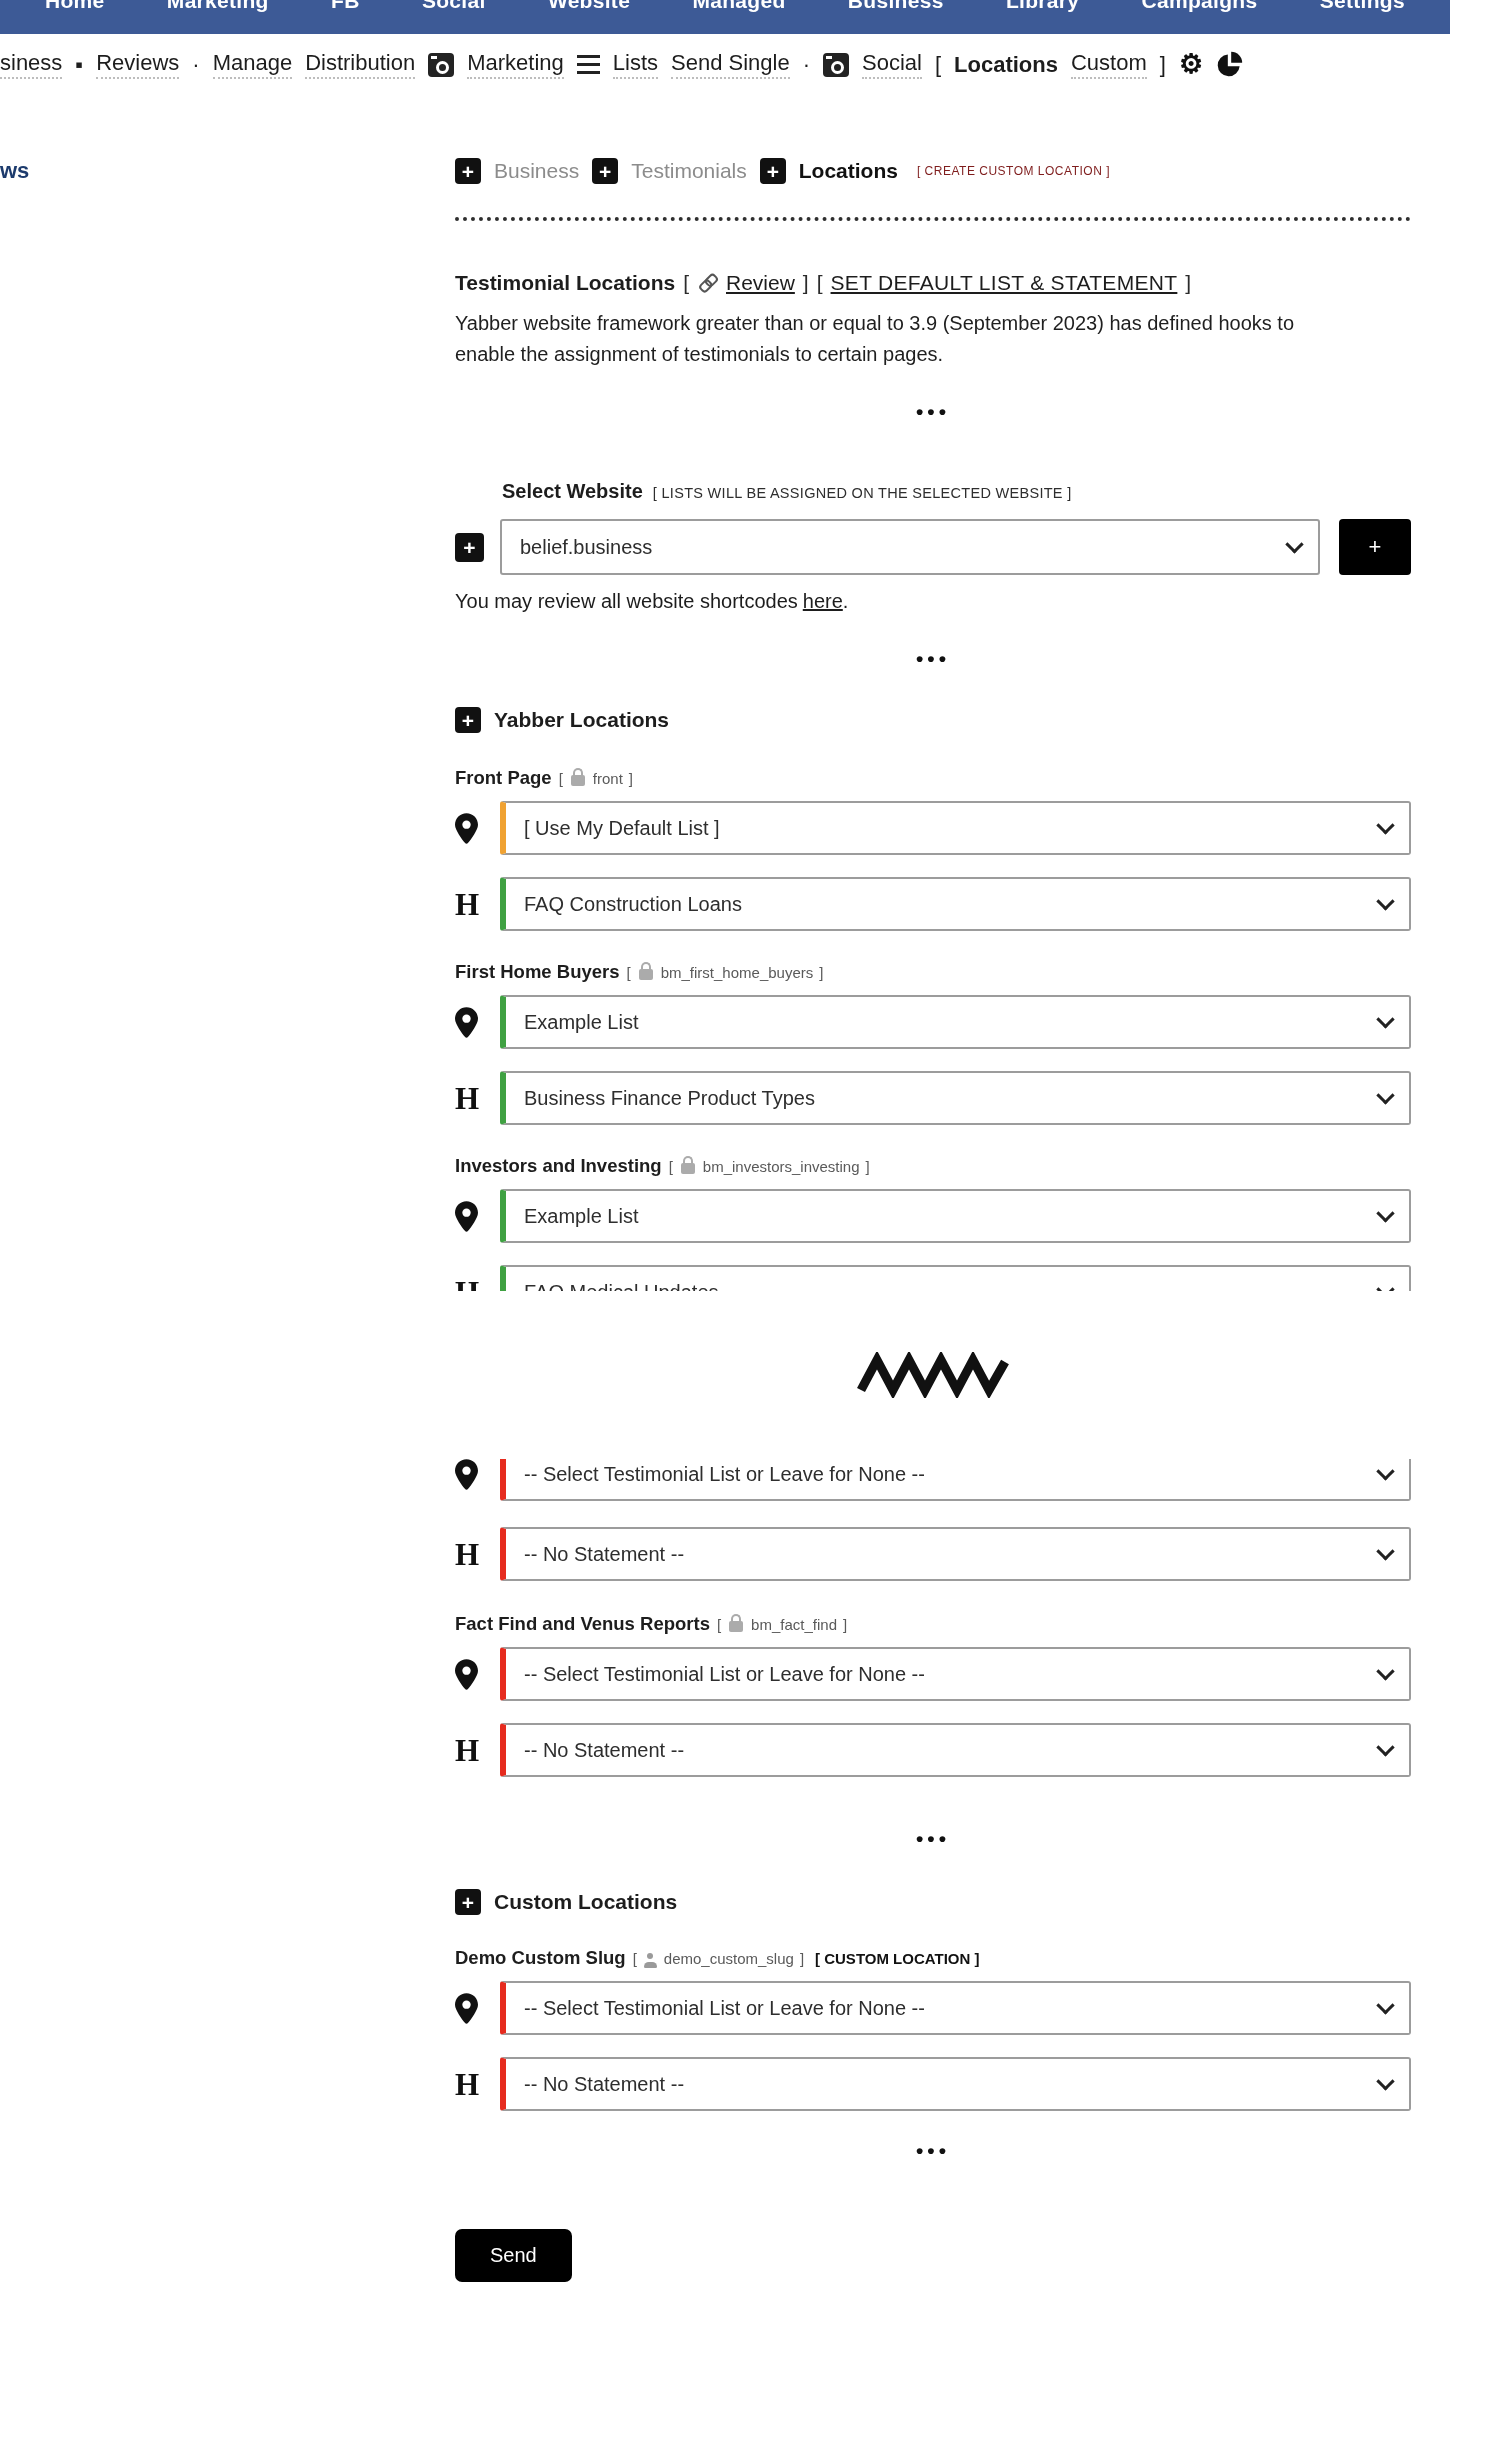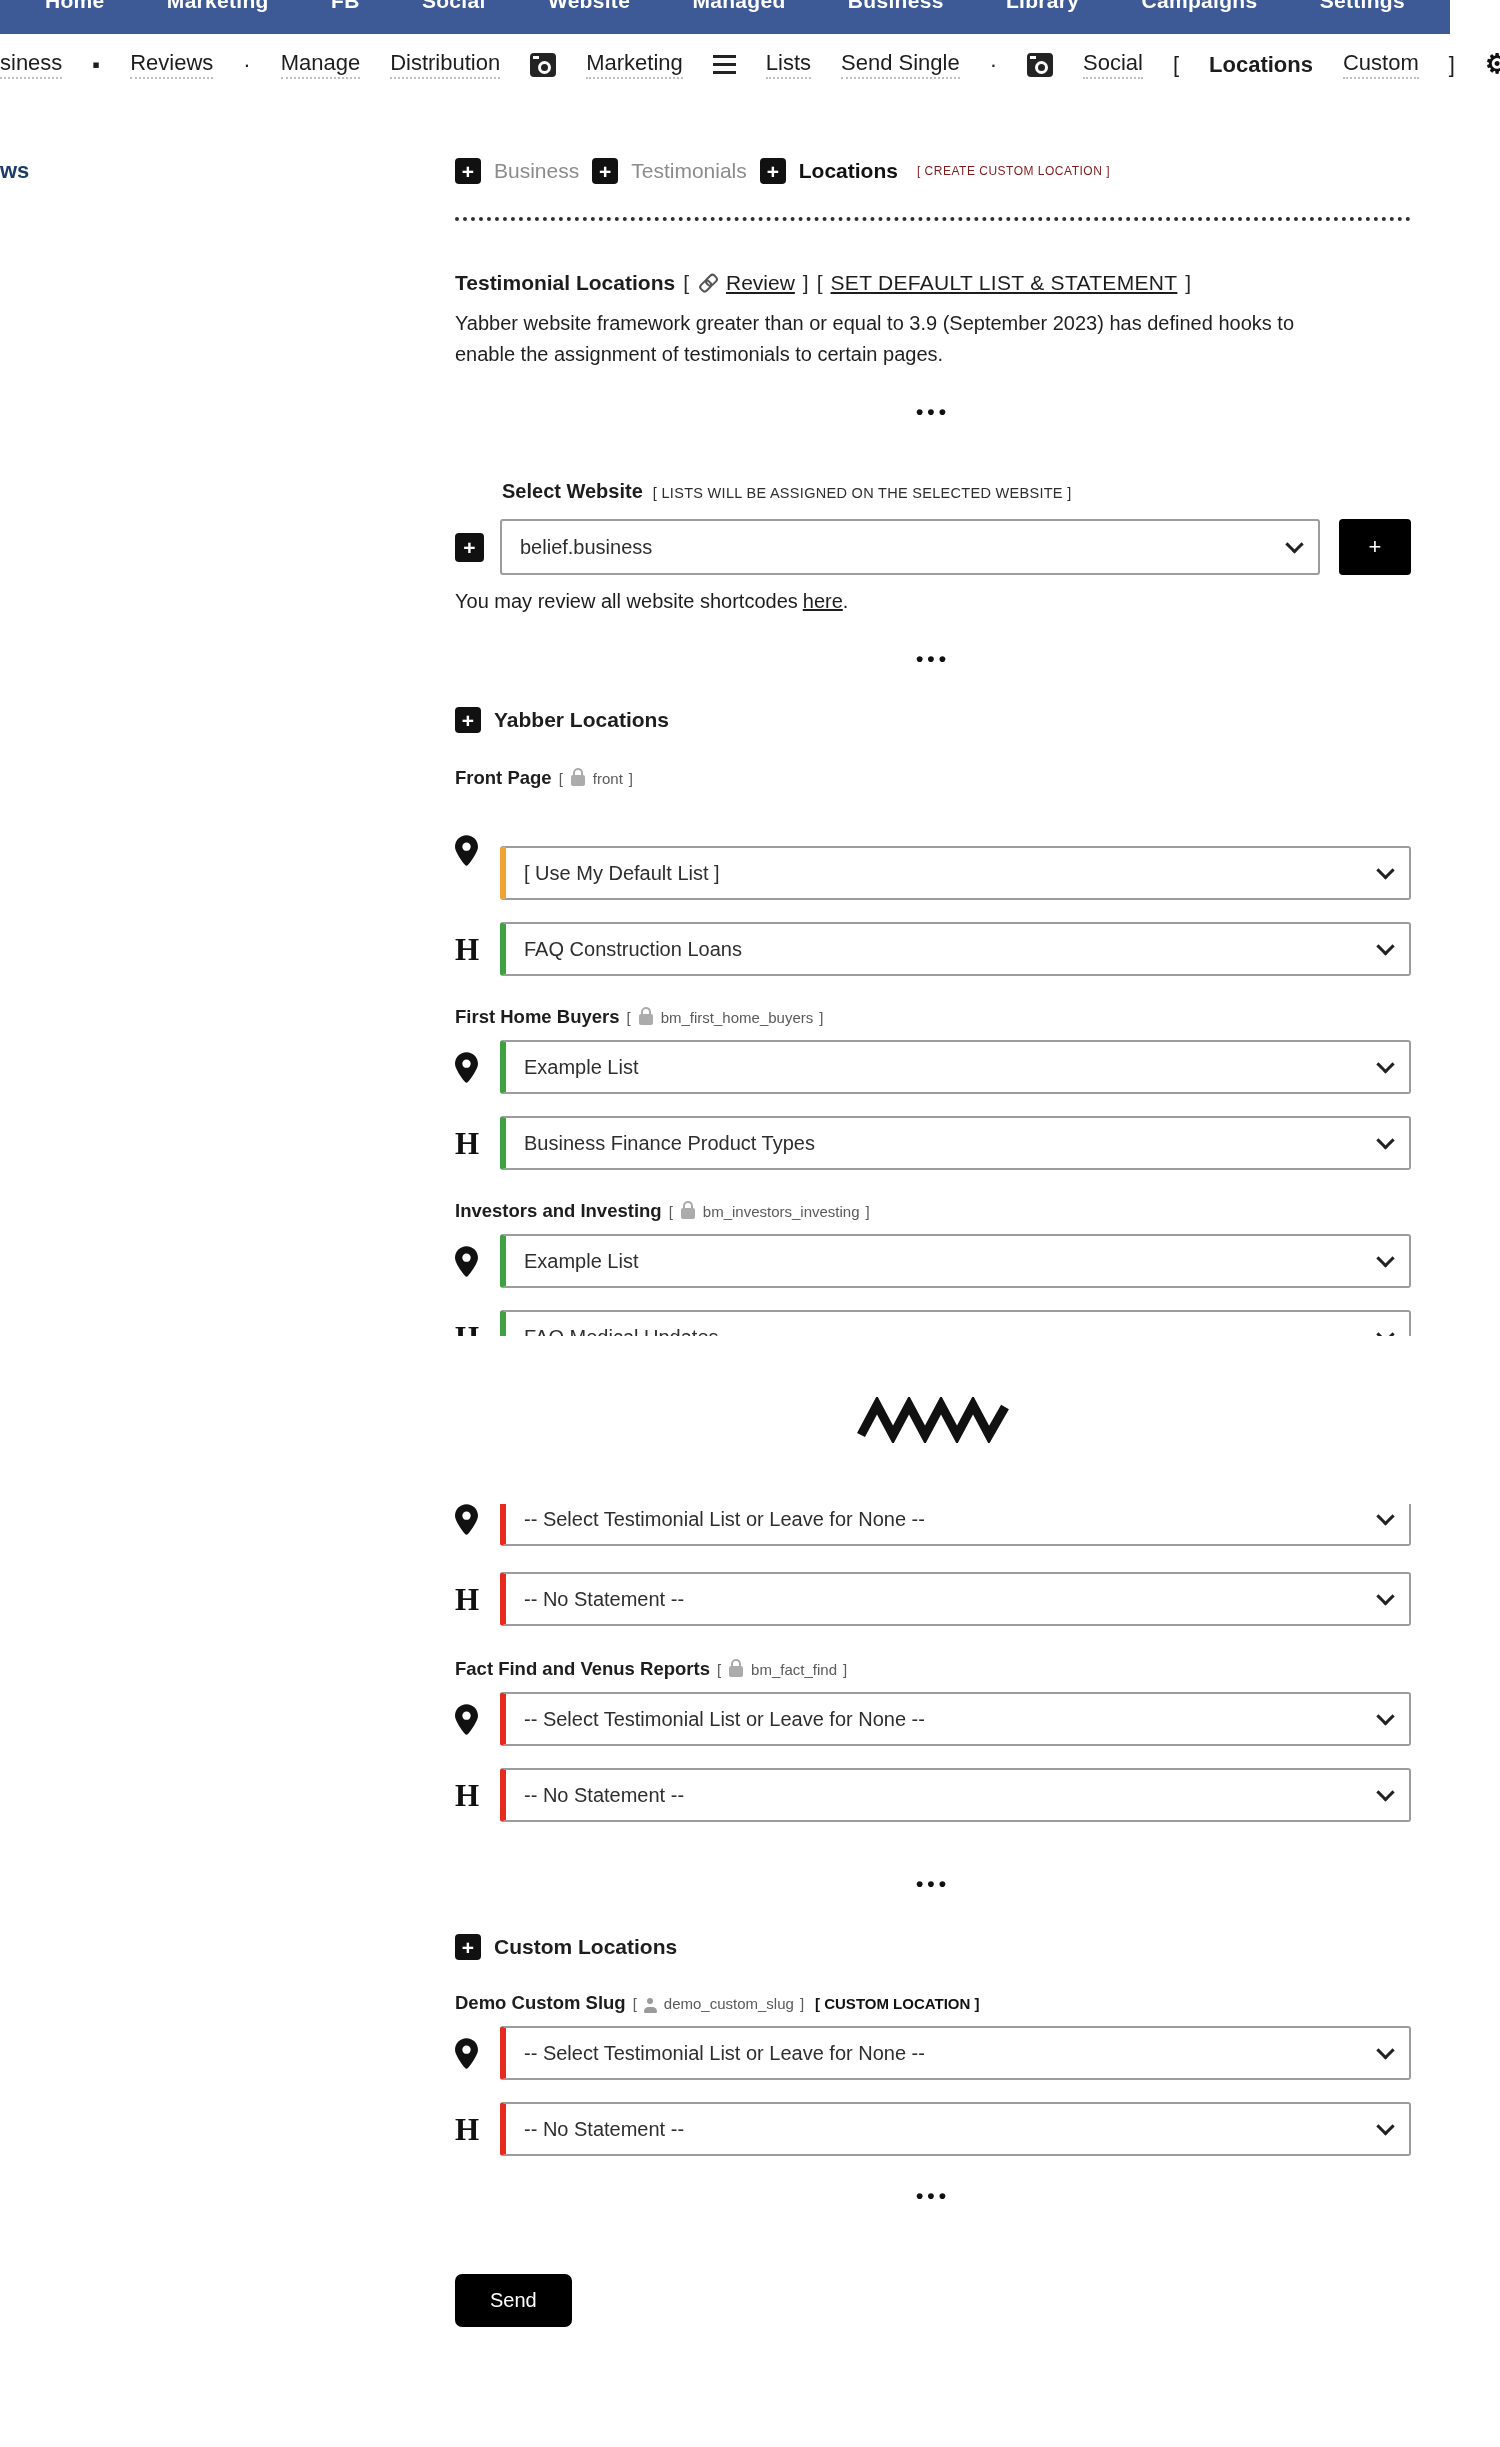--- a/index.html
+++ b/index.html
@@ -8,21 +8,21 @@
 
   
   .navbar{position:absolute;top:0;left:0;width:1450px;height:34px;background:#3d5a96;
           overflow:hidden;display:flex;justify-content:space-between;align-items:flex-start;
           padding:0 45px;box-sizing:border-box;}
   .nav-item{color:#fff;font-size:21px;font-weight:700;letter-spacing:.3px;
             transform:translateY(-10px);line-height:22px;cursor:pointer;}
 
   
   .crumbs{position:absolute;top:50px;left:0;width:1308px;display:flex;align-items:center;
-          gap:30px;font-size:22px;white-space:nowrap;color:#1d1d1d;}
+          gap:13px;font-size:22px;white-space:nowrap;color:#1d1d1d;}
   .bc-link{border-bottom:2px dotted #bdbdbd;padding-bottom:1px;cursor:pointer;}
   .bc-bold{font-weight:700;}
   .bc-sep{color:#1d1d1d;}
   .cam-ic{width:26px;height:24px;background:#232323;border-radius:4px;position:relative;
           display:inline-block;flex:none;}
   .cam-ic::before{content:"";position:absolute;top:8px;left:8px;width:7px;height:7px;
           border:3px solid #fff;border-radius:50%;}
   .cam-ic::after{content:"";position:absolute;top:3px;left:3px;width:6px;height:3px;background:#fff;}
   .list-ic{width:23px;height:19px;display:inline-block;flex:none;
           background:repeating-linear-gradient(#222 0 3.5px,transparent 3.5px 8px);}
@@ -67,21 +67,21 @@
   .sw-title{margin-top:56px;display:flex;align-items:baseline;gap:10px;}
   .b-title{font-size:20px;font-weight:700;margin-left:47px;}
   .hint{font-size:14.5px;color:#2e2e2e;letter-spacing:.3px;}
 
   .sel{position:relative;background:#fff;border:2px solid #9c9c9c;border-radius:3px;
        display:flex;align-items:center;padding:0 46px 0 18px;font-size:20px;color:#2e2e2e;
        height:54px;box-sizing:border-box;width:911px;cursor:pointer;}
   .chev{position:absolute;right:17px;top:50%;width:10px;height:10px;
         border-right:3px solid #222;border-bottom:3px solid #222;
         transform:translateY(-70%) rotate(45deg);}
-  .b-orange{border-left:6px solid #f0a232;margin-top:45px;}
+  .b-orange{border-left:6px solid #f0a232;}
   .b-green{border-left:6px solid #3fa142;}
   .b-red{border-left:6px solid #e62b1e;}
 
   .sw-row{margin-top:16px;display:flex;align-items:center;}
   .sw-sel{width:820px;height:56px;}
   .add-btn{width:72px;height:56px;background:#000;color:#fff;border:none;border-radius:4px;
            font-size:22px;display:flex;align-items:center;justify-content:center;
            margin-left:19px;cursor:pointer;flex:none;}
   .shortcodes{margin:15px 0 0 0;font-size:20px;}
   .shortcodes .u-link{margin-left:5px;}

